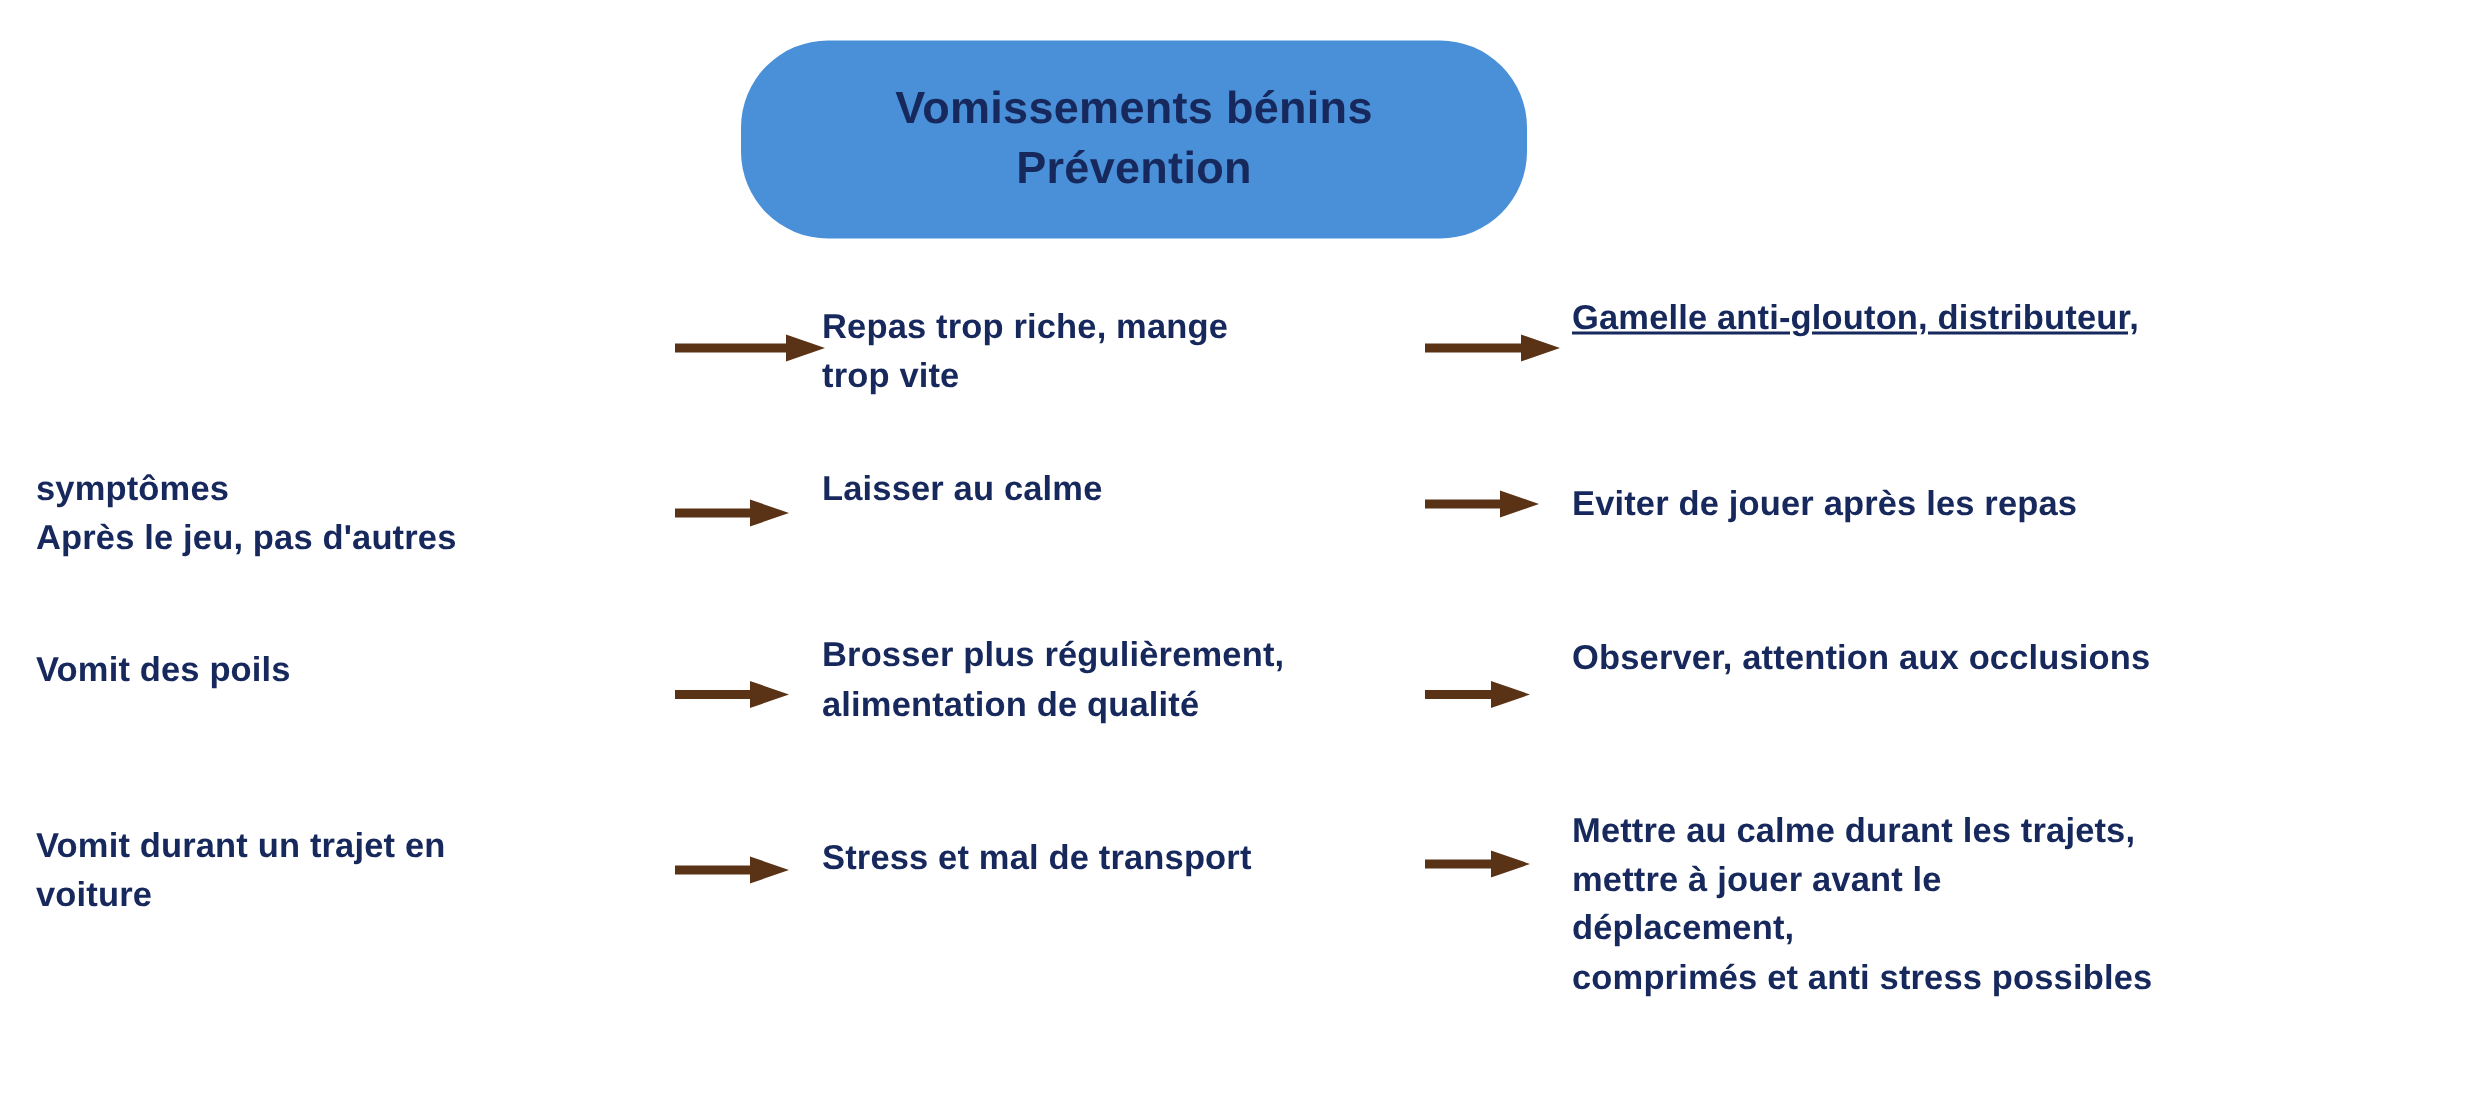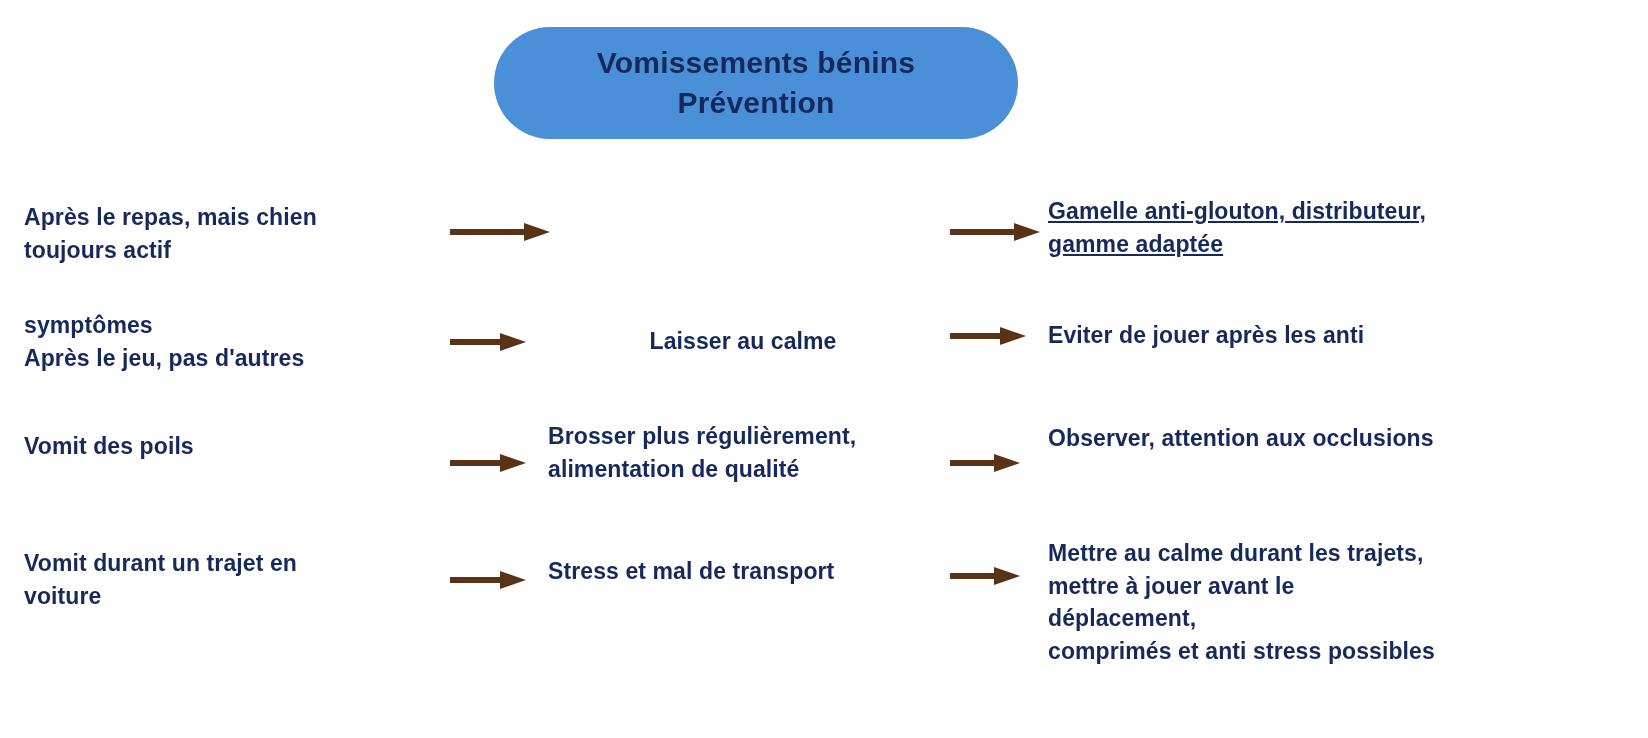--- a/index.html
+++ b/index.html
@@ -14,21 +14,21 @@
     overflow: hidden;
     font-family: "Liberation Sans", sans-serif;
   }
 
   
   .title-pill {
     position: absolute;
     left: 494px;
     top: 27px;
     width: 524px;
-    height: 112px;
+    height: 132px;
     background: #4a90d9;
     border-radius: 58px;
     display: flex;
     flex-direction: column;
     align-items: center;
     justify-content: center;
     box-sizing: border-box;
   }
   .title-line {
     color: #17295c;
@@ -83,60 +83,59 @@
 <body>
 
 <div class="title-pill">
   <span class="title-line">Vomissements bénins</span>
   <span class="title-line">Prévention</span>
 </div>
 
 <div class="rows">
 
   <div class="row r1">
-    <div class="cell cell-left" style="top:36px;">
-      <span class="line">Après le repas, mais chien</span>
-      <span class="line">toujours actif</span>
-    </div>
     <div class="arrow" style="left:450px; top:56px;">
       <svg width="100" height="22" viewBox="0 0 100 22">
           <path d="M0 8 H74 V2 L100 11 L74 20 V14 H0 Z" fill="#5a3317"></path>
         </svg>
+    </div>
+    <div class="cell cell-mid" style="top:36px;">
+      <span class="line">Repas trop riche, mange</span>
+      <span class="line">trop vite</span>
     </div>
     <div class="arrow" style="left:950px; top:56px;">
       <svg width="90" height="22" viewBox="0 0 90 22">
           <path d="M0 8 H64 V2 L90 11 L64 20 V14 H0 Z" fill="#5a3317"></path>
         </svg>
     </div>
     <div class="cell cell-right" style="top:30px;text-decoration:underline;">
       <span class="line">Gamelle anti-glouton, distributeur,</span>
-      <span class="line">gamme adaptée</span>
     </div>
   </div>
 
   <div class="row r2">
     <div class="cell cell-left" style="top:32px;">
       <span class="line">symptômes</span>
       <span class="line">Après le jeu, pas d'autres</span>
     </div>
     <div class="arrow" style="left:450px; top:54px;">
       <svg width="76" height="22" viewBox="0 0 76 22">
           <path d="M0 8 H50 V2 L76 11 L50 20 V14 H0 Z" fill="#5a3317"></path>
         </svg>
     </div>
-    <div class="cell cell-mid" style="top:48px;text-align:center;">
+    <div class="cell cell-mid" style="top:32px;">
       <span class="line">Laisser au calme</span>
     </div>
     <div class="arrow" style="left:950px; top:48px;">
       <svg width="76" height="22" viewBox="0 0 76 22">
           <path d="M0 8 H50 V2 L76 11 L50 20 V14 H0 Z" fill="#5a3317"></path>
         </svg>
     </div>
     <div class="cell cell-right" style="top:42px;">
-      <span class="line">Eviter de jouer après les anti</span>
+      <span class="line">Eviter de jouer après les repas</span>
     </div>
   </div>
 
   <div class="row r3">
     <div class="cell cell-left" style="top:40px;">
       <span class="line">Vomit des poils</span>
     </div>
     <div class="arrow" style="left:450px; top:62px;">
       <svg width="76" height="22" viewBox="0 0 76 22">
           <path d="M0 8 H50 V2 L76 11 L50 20 V14 H0 Z" fill="#5a3317"></path>

